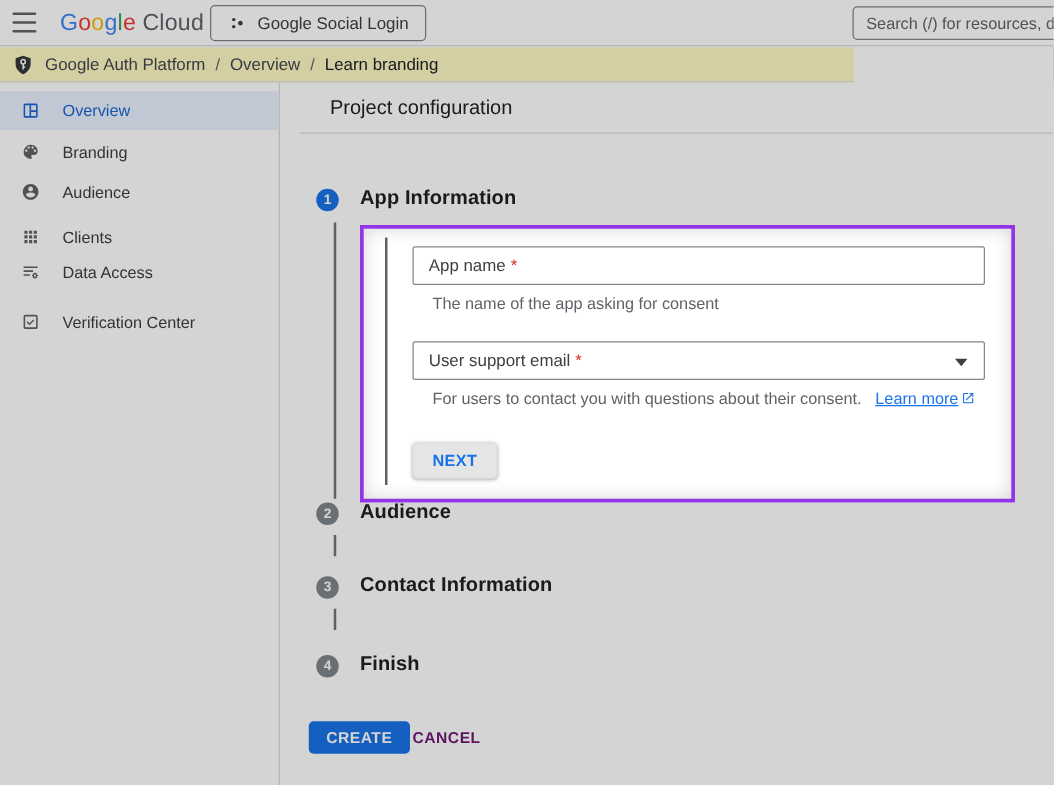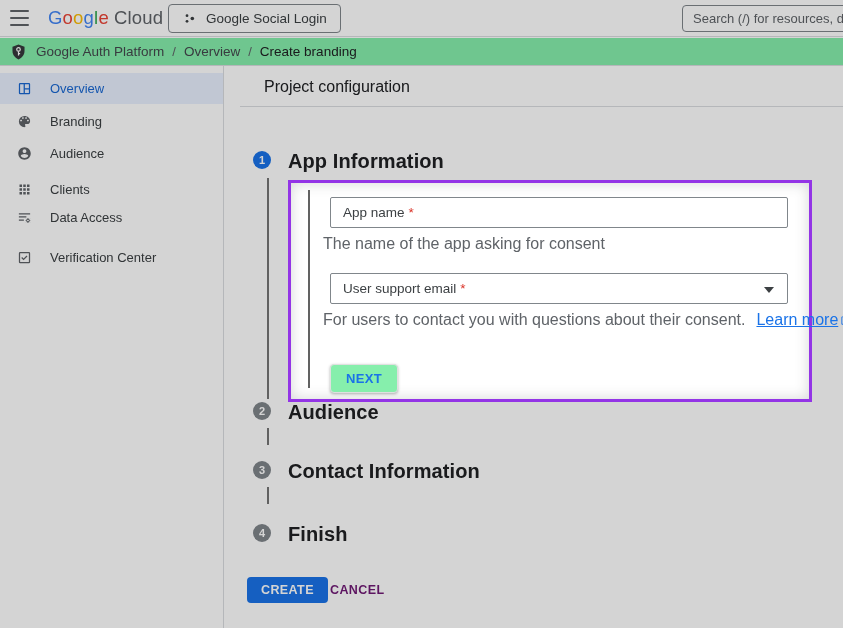--- a/index.html
+++ b/index.html
@@ -22,22 +22,22 @@
     border:1px solid #80868b; border-radius:4px; background:transparent;
     display:flex; align-items:center; gap:9px; padding:0 13px;
     font-size:13.5px; color:#3c4043; cursor:pointer; }
   .project-btn svg{ width:15px; height:15px; color:#3c4043; }
   .search-box{ position:absolute; left:682px; top:5px; width:185px; height:27px;
     border:1px solid #80868b; border-radius:4px; background:#fff;
     font-size:13px; color:#5f6368; padding:0 10px; outline:none;
     font-family:"Liberation Sans", sans-serif; }
   .search-box::placeholder{ color:#5f6368; opacity:1; }
   
-  .crumb-bar{ position:absolute; left:0; top:38px; width:843px; height:28px;
-    background:#86efac; border-bottom:1px solid #dadce0; display:flex; align-items:center;text-align:right; }
+  .crumb-bar{ position:absolute; left:0; top:38px; width:683px; height:28px;
+    background:#fef9c3; border-bottom:1px solid #dadce0; display:flex; align-items:center;text-align:right; }
   .crumb-bar .shield{ width:17px; height:18px; margin:0 9px 0 10px; flex:0 0 auto; }
   .crumb{ font-size:13.5px; color:#44474d; text-decoration:none; cursor:pointer; }
   .crumb.current{ color:#202124; cursor:default; }
   .crumb-sep{ color:#5f6368; font-size:13px; margin:0 8px; }
   
   .sidebar{ position:absolute; left:0; top:66px; width:224px; height:562px;
     background:#fff; border-right:1px solid #dadce0; }
   .nav-item{ position:absolute; left:0; width:223px; height:31px;
     display:flex; align-items:center; padding-left:17px; cursor:pointer; }
   .nav-item svg{ width:15px; height:15px; color:#5f6368; flex:0 0 auto; }
@@ -46,21 +46,21 @@
   .nav-item.selected svg{ color:#1967d2; }
   .nav-item.selected .lbl{ color:#1967d2; }
   
   .main{ position:absolute; left:224px; top:66px; width:619px; height:562px; background:#fff; }
   .main-header{ position:absolute; left:16px; top:0; width:619px; height:41px;
     border-bottom:1px solid #dadce0; }
   .main-header .title{ position:absolute; left:24px; top:0; line-height:41px;
     font-size:16px; color:#202124; }
   .step-badge{ position:absolute; width:18px; height:18px; border-radius:50%;
     color:#fff; font-size:11px; font-weight:bold; text-align:center; line-height:18px; cursor:pointer; }
-  .step-title{ position:absolute; font-size:20px; font-weight:bold; color:#202124;
+  .step-title{ position:absolute; font-size:16px; font-weight:bold; color:#202124;
     letter-spacing:.1px; cursor:pointer; }
   .step-conn{ position:absolute; width:1.5px; background:#757575; }
   .b1{ left:29px; top:85px; } .t1{ left:64px; top:84px; }
   .c1{ left:43px; top:112px; height:221px; }
   .b2{ left:29px; top:336px; } .t2{ left:64px; top:335px; }
   .c2{ left:43px; top:362px; height:17px; }
   .b3{ left:29px; top:395px; } .t3{ left:64px; top:394px; }
   .c3{ left:43px; top:421px; height:17px; }
   .b4{ left:29px; top:458px; } .t4{ left:64px; top:457px; }
   .create-btn{ position:absolute; left:23px; top:511px; height:26px; padding:0 14px;
@@ -79,27 +79,27 @@
   .field{ position:absolute; left:39px; width:458px; height:31px;
     border:1px solid #80868b; border-radius:2px; background:#fff;
     display:flex; align-items:center; padding:0 12px; cursor:text; }
   .field .flabel{ font-size:13.5px; color:#3c4043; }
   .field .req{ margin-left:4px; font-size:13.5px; }
   .field.f1{ top:14px; }
   .field.f2{ top:90px; cursor:pointer; }
   .chevron{ position:absolute; right:13px; top:13px; width:0; height:0;
     border-left:5px solid transparent; border-right:5px solid transparent;
     border-top:6px solid #3c4043; }
-  .helper{ position:absolute; left:32px; font-size:16px; color:#5f6368; white-space:nowrap; }
+  .helper{ position:absolute; left:55px; font-size:13px; color:#5f6368; white-space:nowrap; }
   .helper.h1{ top:52px; }
   .helper.h2{ top:128px; }
   .learn-more{ text-decoration:underline; cursor:pointer; margin-left:11px; }
   .ext-icon{ width:11px; height:11px; vertical-align:-1px; margin-left:2px; cursor:pointer; }
-  .next-btn{ position:absolute; left:39px; top:181px; height:29px; padding:1px 15px;
-    background:#86efac; border:1px solid #e0e0e0; border-radius:4px;
+  .next-btn{ position:absolute; left:39px; top:171px; height:29px; padding:1px 15px;
+    background:#e5e5e5; border:1px solid #e0e0e0; border-radius:4px;
     box-shadow:0 1px 3px rgba(0,0,0,.3); font-size:13px; font-weight:bold;
     letter-spacing:.3px; cursor:pointer; font-family:"Liberation Sans", sans-serif; }
 </style>
 </head>
 <body>
 
 <div class="screen">
 
   <div class="topbar">
     <div class="hamburger">
@@ -125,21 +125,21 @@
   <div class="crumb-bar">
     <svg class="shield" viewBox="0 0 24 24">
       <path d="M12 1.5l8.5 3v6.2c0 5.4-3.6 9.8-8.5 11.8-4.9-2-8.5-6.4-8.5-11.8V4.5l8.5-3z" fill="#35383c"></path>
       <circle cx="12" cy="8.3" r="2.5" fill="none" stroke="#fff" stroke-width="1.7"></circle>
       <path d="M12 10.8v6.2M12 14.2h2.3" stroke="#fff" stroke-width="1.7" fill="none"></path>
     </svg>
     <a class="crumb">Google Auth Platform</a>
     <span class="crumb-sep">/</span>
     <a class="crumb">Overview</a>
     <span class="crumb-sep">/</span>
-    <a class="crumb current">Create branding</a>
+    <a class="crumb current">Learn branding</a>
   </div>
 
   <div class="sidebar">
     <div class="nav-item selected" style="top:7px">
       <svg viewBox="0 0 24 24" fill="currentColor">
           <path d="M3 5a2 2 0 0 1 2-2h14a2 2 0 0 1 2 2v14a2 2 0 0 1-2 2H5a2 2 0 0 1-2-2V5zm2 0v14h5.6V5H5zm7.6 0v6.6H19V5h-6.4zm6.4 8.6h-6.4V19H19v-5.4z"></path>
         </svg>
       <span class="lbl">Overview</span>
     </div>
     <div class="nav-item" style="top:40px">

